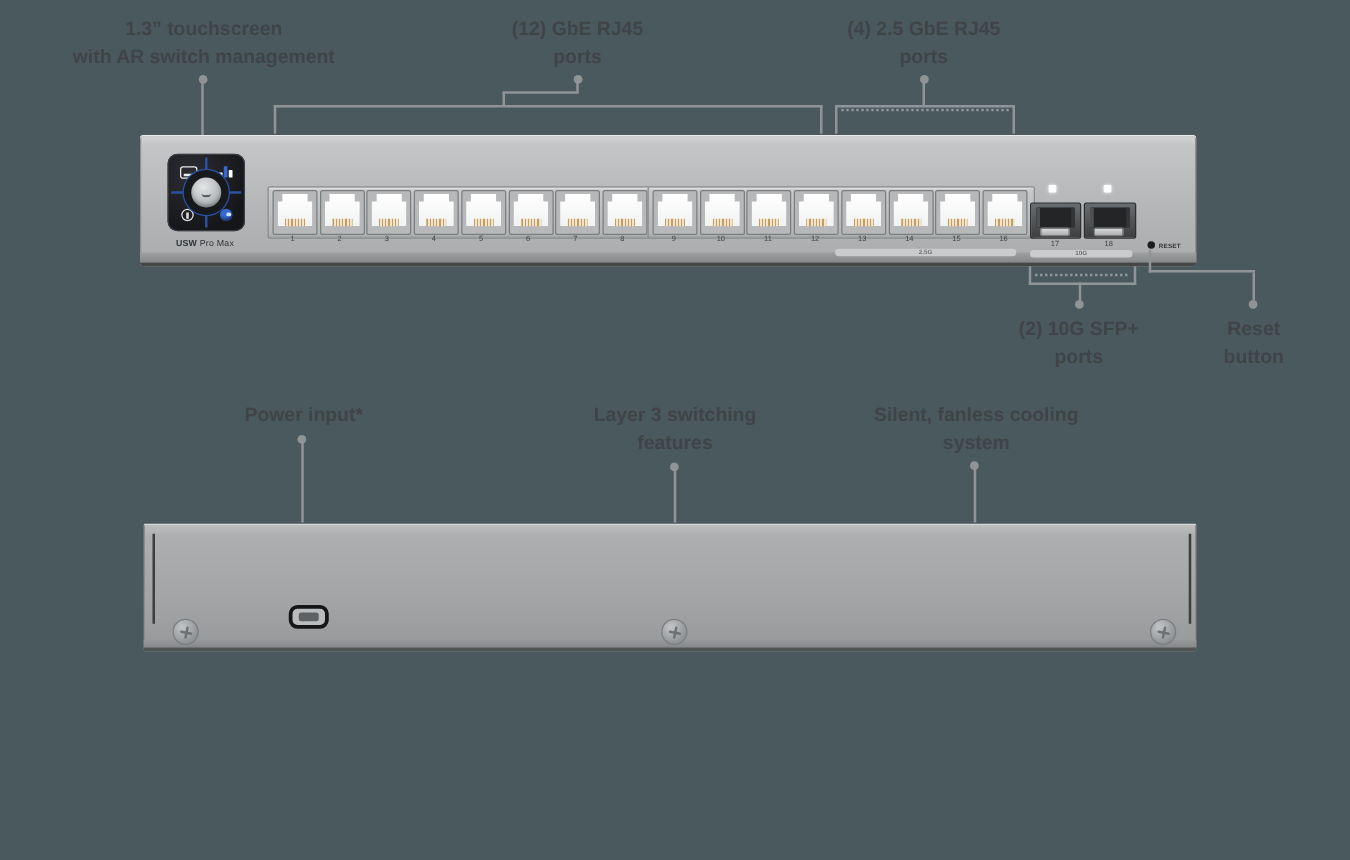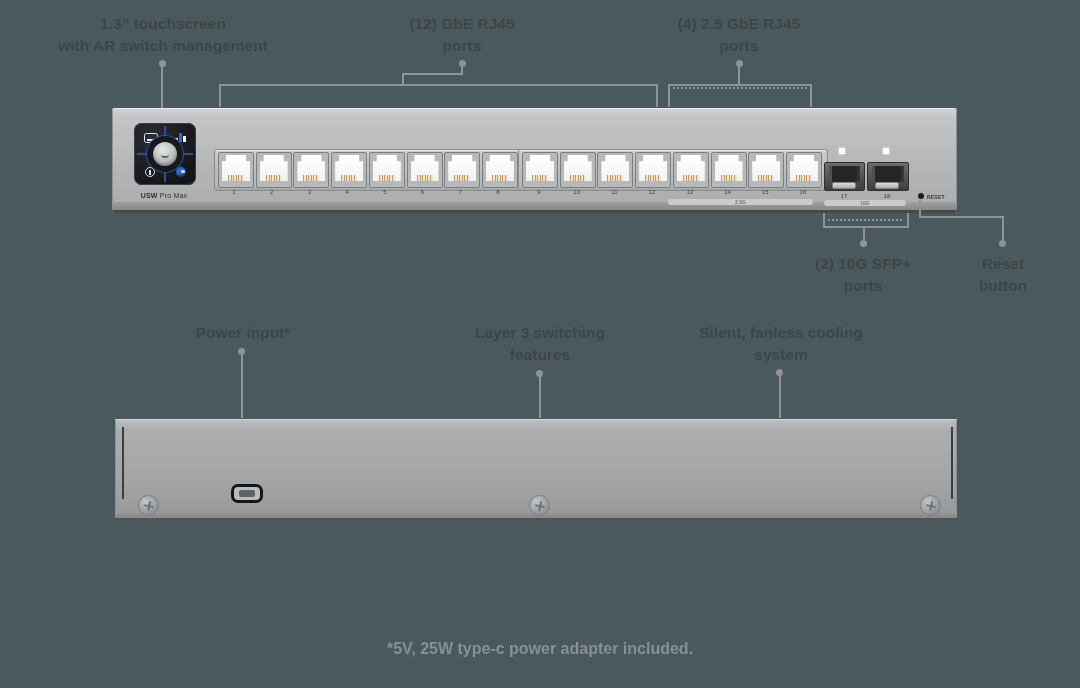--- a/index.html
+++ b/index.html
@@ -304,14 +304,13 @@
     <div class="rear-band"></div>
     <div class="rear-edge"></div>
     <div class="rear-seam" style="left:7px;"></div>
     <div class="rear-seam" style="right:4px;"></div>
     <div class="usbc"></div>
     <div class="screw" style="left:23px;top:76px;"></div>
     <div class="screw" style="left:414px;top:76px;"></div>
     <div class="screw" style="left:805px;top:76px;"></div>
   </div>
 
-  <div class="footnote">*5V, 25W type-c power adapter included.</div>
 </div>
 
 </body></html>

